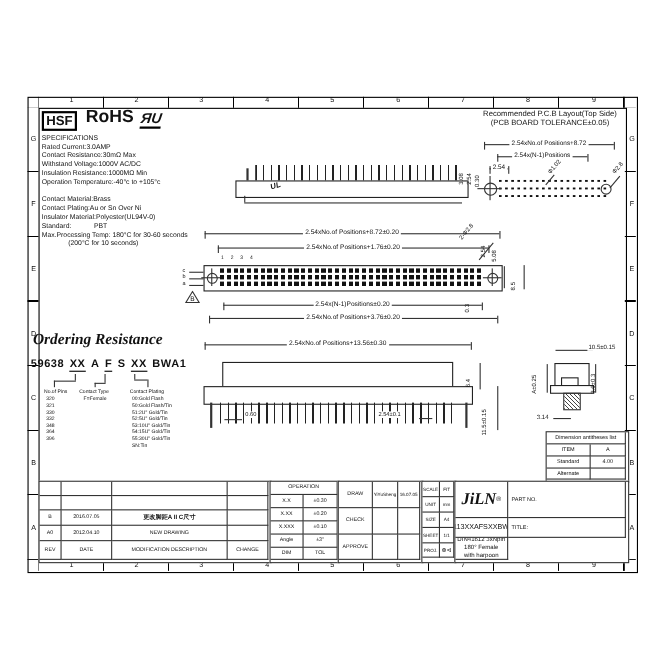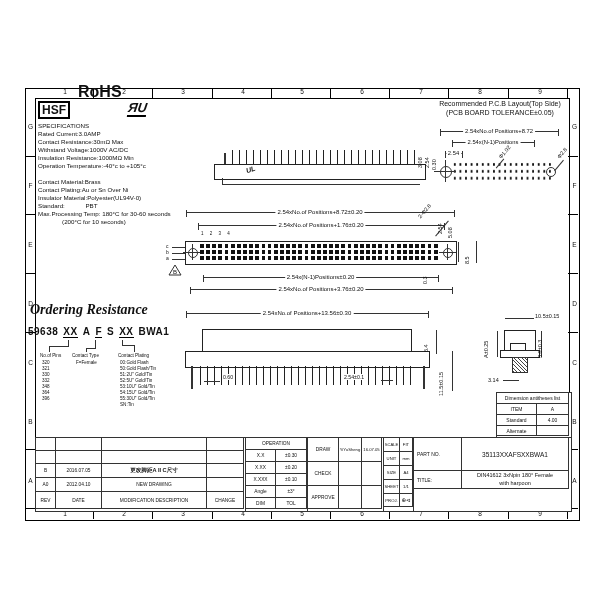--- a/index.html
+++ b/index.html
@@ -74,21 +74,21 @@
 <div class="lt" style="left:26px;top:477px">A</div>
 <div class="lt" style="left:570px;top:123px">G</div>
 <div class="lt" style="left:570px;top:182px">F</div>
 <div class="lt" style="left:570px;top:241px">E</div>
 <div class="lt" style="left:570px;top:300px">D</div>
 <div class="lt" style="left:570px;top:359px">C</div>
 <div class="lt" style="left:570px;top:418px">B</div>
 <div class="lt" style="left:570px;top:477px">A</div>
 
 <div class="hsf" style="left:38px;top:101px">HSF</div>
-<div class="rohs" style="left:78px;top:83px">RoHS</div>
+<div class="rohs" style="left:78px;top:98px">RoHS</div>
 <div class="ul" style="left:128px;top:100px">ЯU</div>
 
 <div>
   <div class="t" style="left:38px;top:122px">SPECIFICATIONS</div>
   <div class="t" style="left:38px;top:130px">Rated Current:3.0AMP</div>
   <div class="t" style="left:38px;top:138px">Contact Resistance:30mΩ Max</div>
   <div class="t" style="left:38px;top:146px">Withstand Voltage:1000V AC/DC</div>
   <div class="t" style="left:38px;top:154px">Insulation Resistance:1000MΩ Min</div>
   <div class="t" style="left:38px;top:162px">Operation Temperature:-40°c to +105°c</div>
   <div class="t" style="left:38px;top:178px">Contact Material:Brass</div>
@@ -303,20 +303,24 @@
     <div class="cell" style="font-size:4.2px">mm</div>
   <div class="cell" style="font-size:4.2px">SIZE</div>
     <div class="cell" style="font-size:4.2px">A4</div>
   <div class="cell" style="font-size:4.2px">SHEET</div>
     <div class="cell" style="font-size:4.2px">1/1</div>
   <div class="cell" style="font-size:4.2px">PROJ.</div>
     <div class="cell" style="font-size:5.5px">⊕⊲</div>
 </div>
 
 <div class="grid" style="left:413px;top:437px;width:157px;height:73px;grid-template-columns:48px 107px;grid-template-rows:33px 18px 20px">
+  <div class="cell">
+      <span class="jiln">JiLN</span>
+      <span style="font-size:6px;vertical-align:top">®</span>
+    </div>
   <div class="cell" style="justify-content:flex-start;padding-left:3px;font-size:5px">PART NO.</div>
   <div class="cell" style="font-size:6.5px">35113XXAFSXXBWA1</div>
   <div class="cell" style="justify-content:flex-start;padding-left:3px;font-size:5px">TITLE:</div>
   <div class="cell" style="flex-direction:column;line-height:1.3">
     <div style="font-size:5.5px">DIN41612  3xNpin  180°  Female</div>
     <div style="font-size:5.5px">with harpoon</div>
   </div>
 </div>
 
 </body></html>

